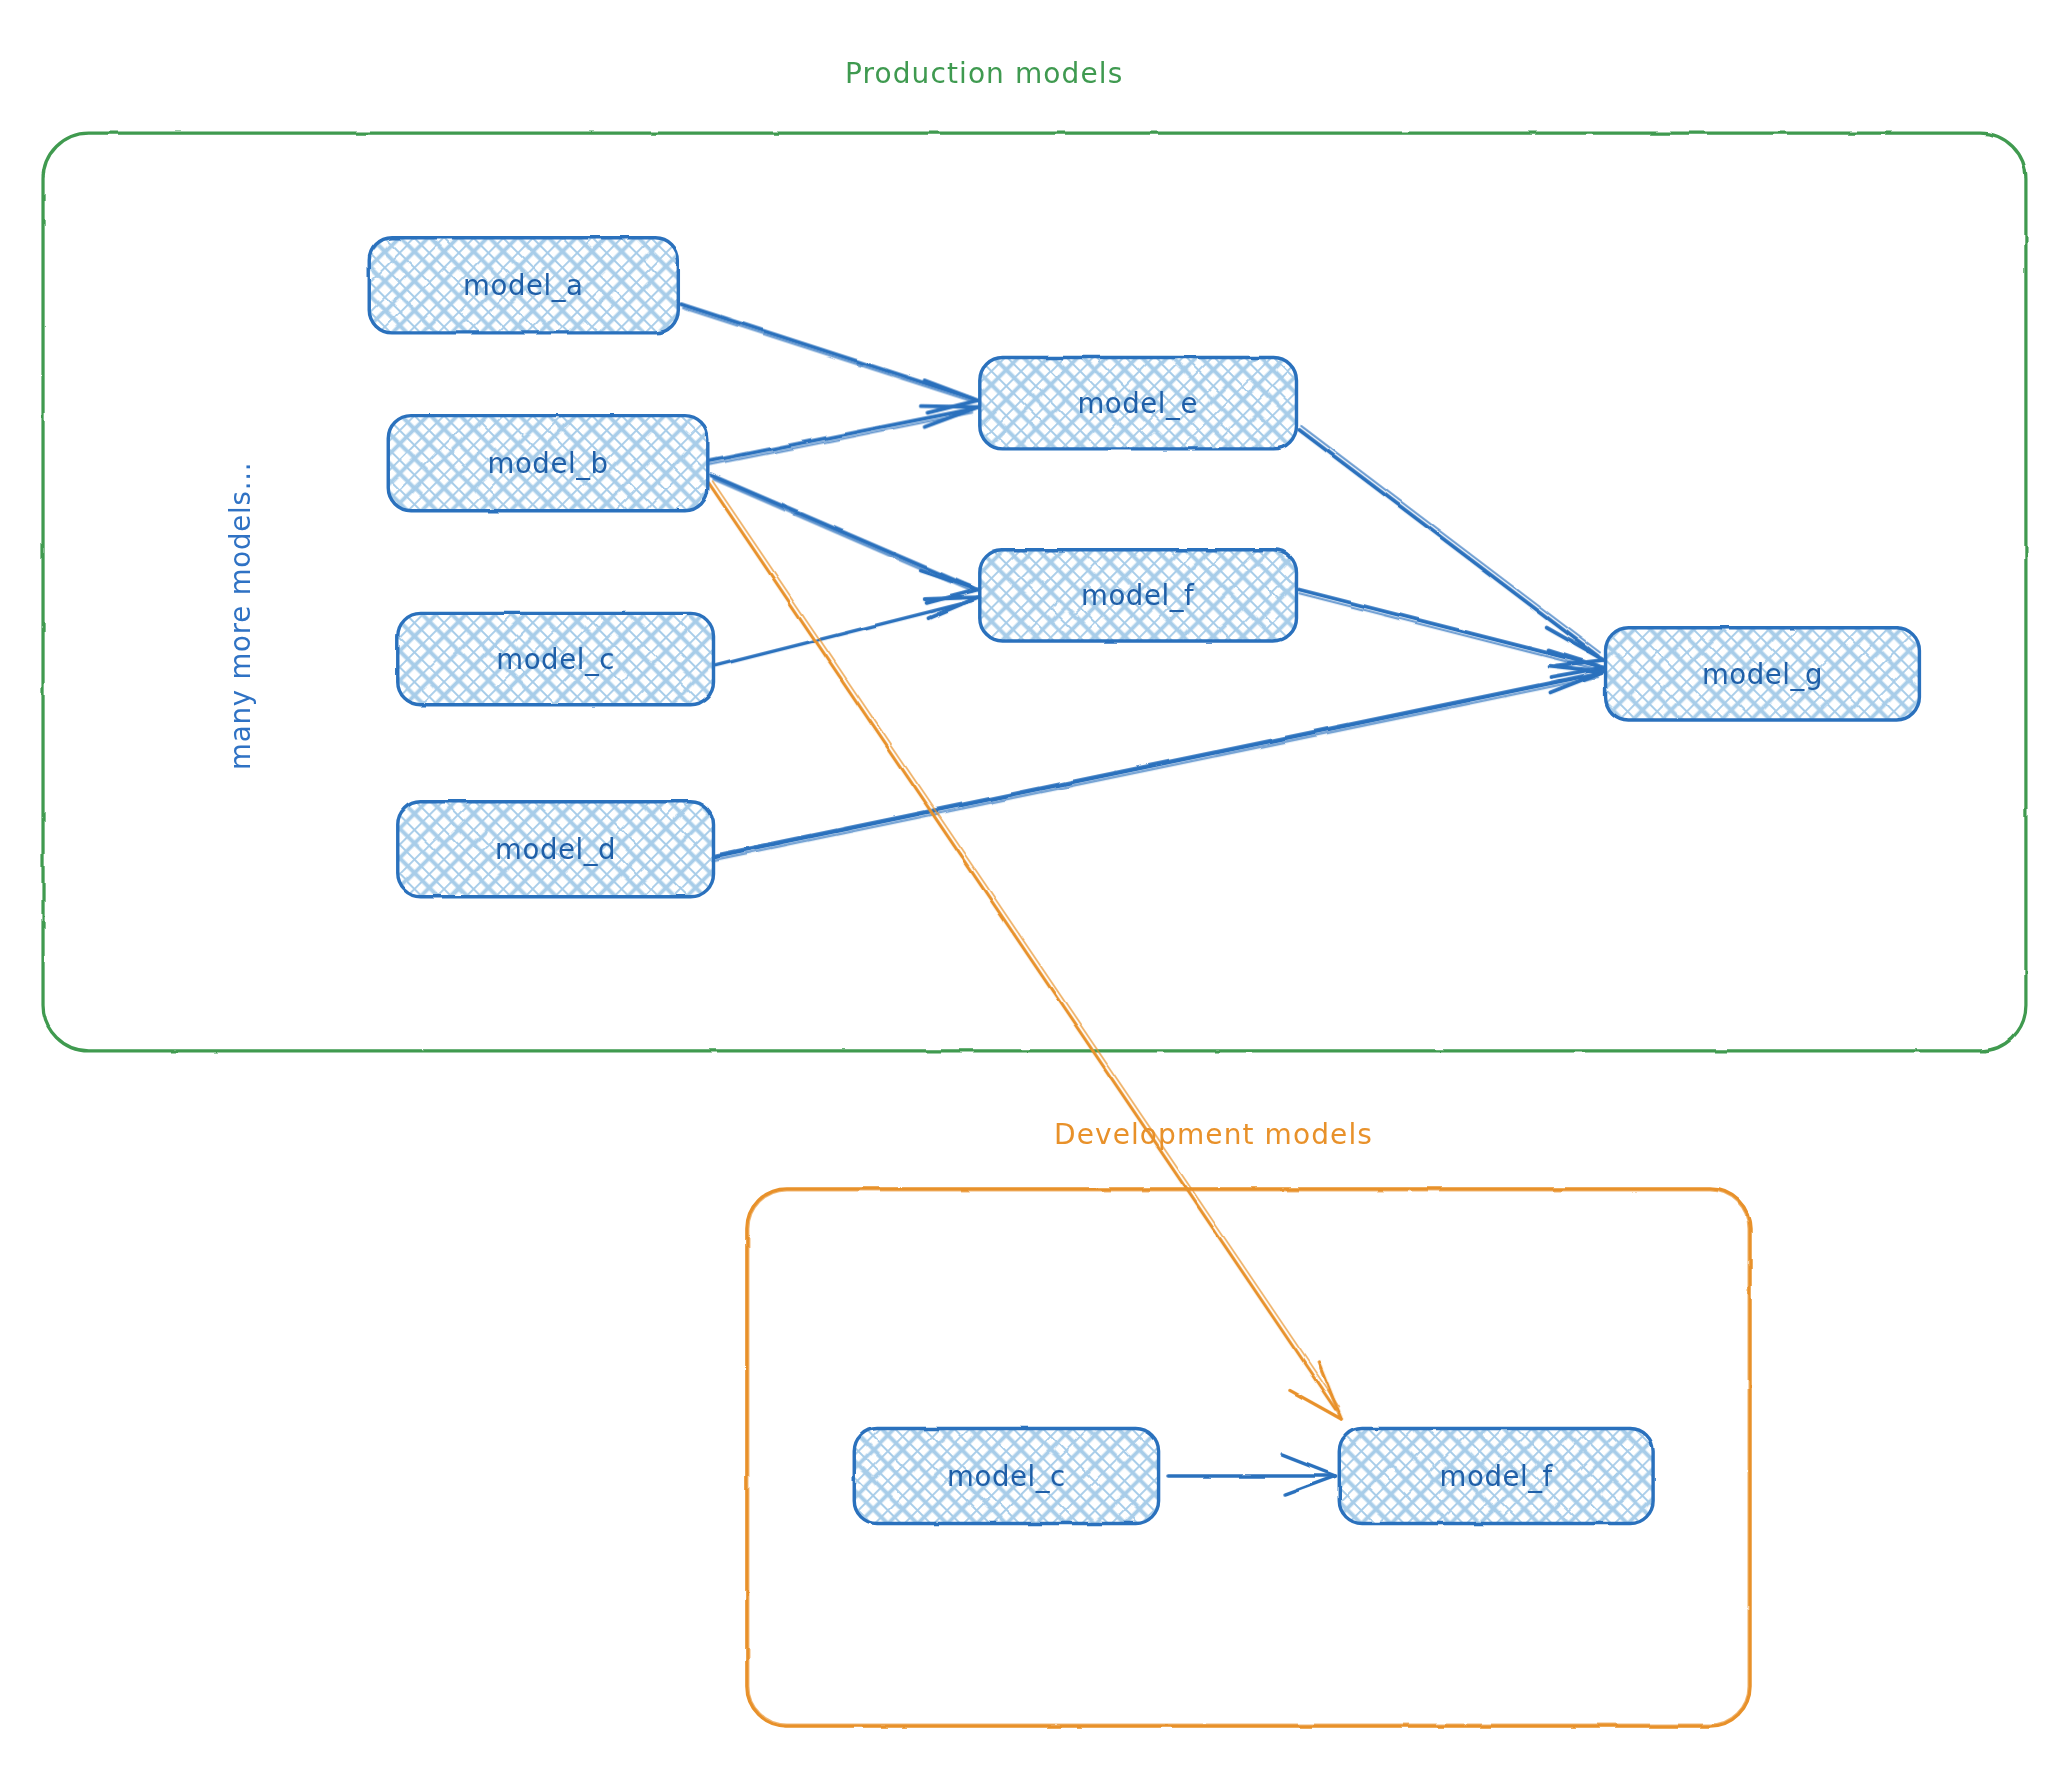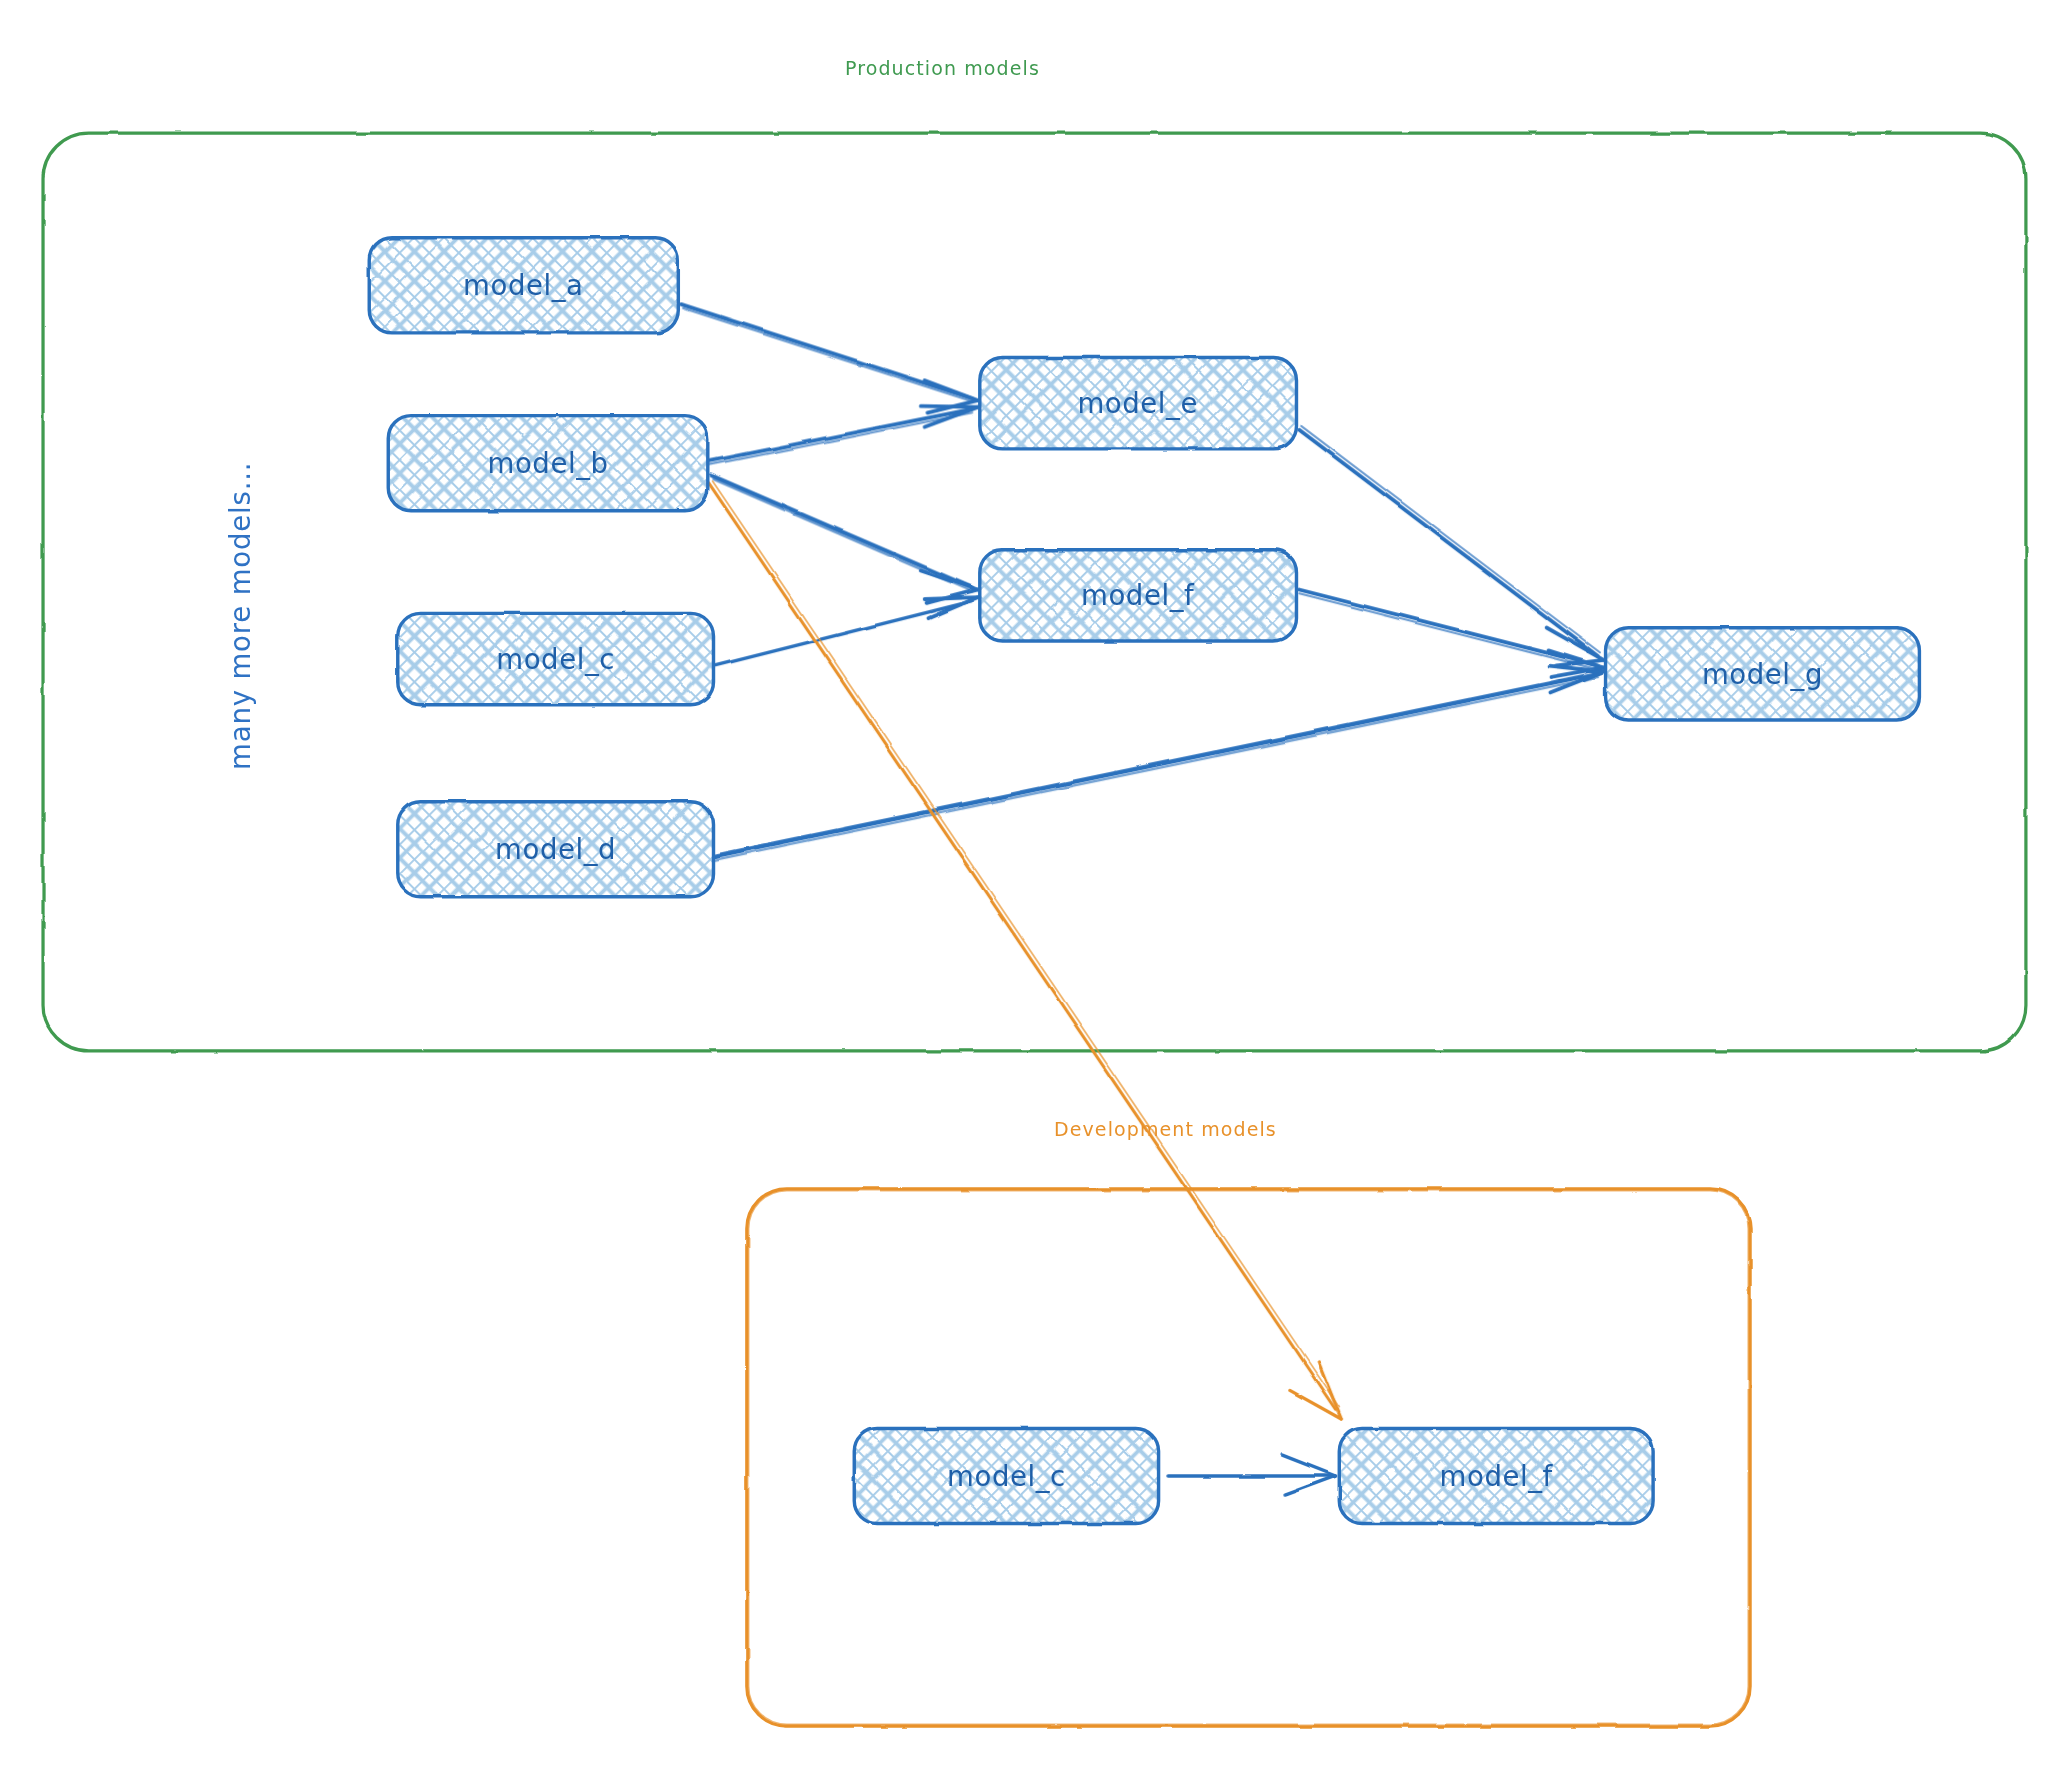--- a/index.html
+++ b/index.html
@@ -20,21 +20,21 @@
   svg.layer {
     position: absolute;
     left: 0;
     top: 0;
     width: 2068px;
     height: 1767px;
   }
   .group-title {
     position: absolute;
     font-family: "DejaVu Sans", sans-serif;
-    font-size: 19px;
+    font-size: 28px;
     letter-spacing: 1.1px;
     white-space: nowrap;
     text-align: right;
   }
   .node-label {
     font-family: "DejaVu Sans", sans-serif;
     font-size: 29px;
     fill: #1f5fa8;
     letter-spacing: 0.6px;
     dominant-baseline: middle;

